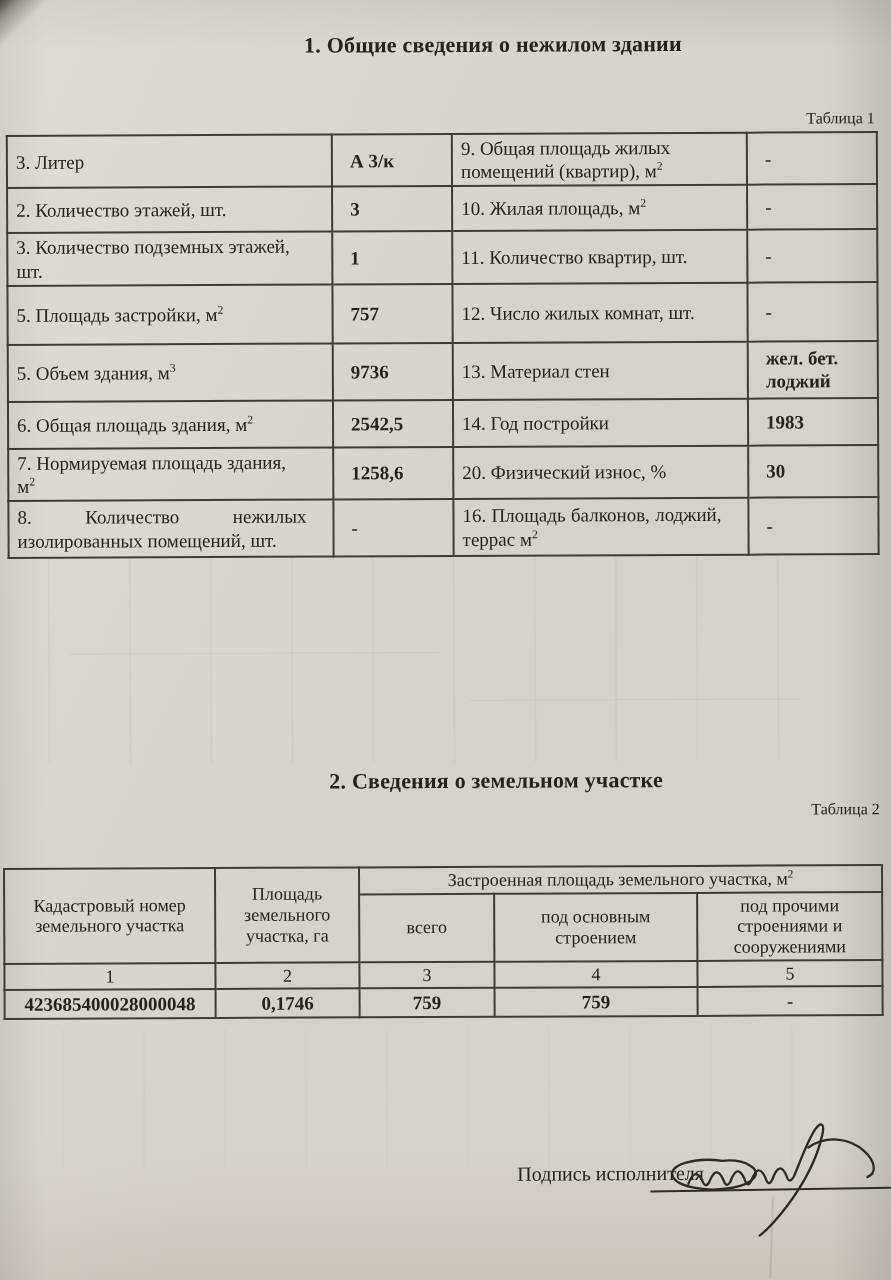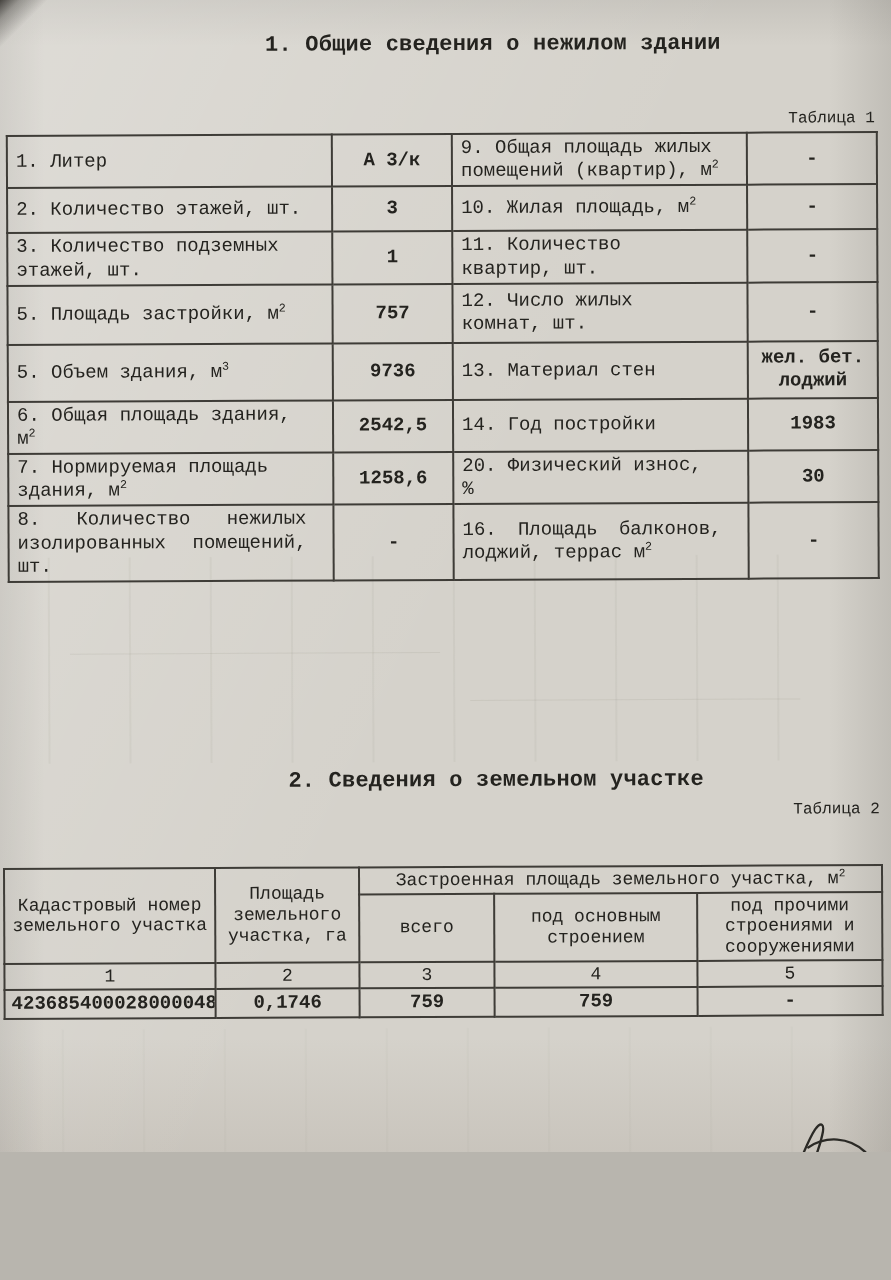--- a/index.html
+++ b/index.html
@@ -1,18 +1,18 @@
 <!DOCTYPE html>
 <html><head>
 <meta charset="utf-8">
 <style>
   html,body{margin:0;padding:0;background:#b8b5ae;}
   .photo{
-    position:relative;width:891px;height:1152px;overflow:hidden;
-    font-family:Liberation Mono, monospace;color:#24231f;
+    position:relative;width:891px;height:1280px;overflow:hidden;
+    font-family:Liberation Serif, serif;color:#24231f;
     background:
       linear-gradient(115deg, rgba(255,255,255,0.22) 0%, rgba(255,255,255,0.10) 28%, rgba(255,255,255,0) 52%),
       linear-gradient(to right, rgba(55,53,48,0.10) 0%, rgba(55,53,48,0) 5%, rgba(55,53,48,0) 93%, rgba(55,53,48,0.13) 100%),
       linear-gradient(to bottom, rgba(55,53,48,0.09) 0%, rgba(55,53,48,0) 4%, rgba(55,53,48,0) 90%, rgba(96,78,62,0.10) 100%),
       #d5d2cb;
   }
   .corner-shadow{
     position:absolute;left:0;top:0;width:70px;height:48px;
     background:linear-gradient(135deg, rgba(48,46,42,0.85) 0px, rgba(48,46,42,0.35) 14px, rgba(48,46,42,0) 34px);
   }
@@ -29,21 +29,21 @@
 
   table{border-collapse:collapse;table-layout:fixed;position:absolute;background:transparent;}
   td{border:2px solid #3e3c37;vertical-align:middle;font-size:19px;line-height:1.22;
      padding:2px 8px;overflow:hidden;}
   sup{font-size:0.62em;vertical-align:super;line-height:0;}
 
   
   .t1{left:8px;top:133px;width:870px;}
   .t1 .lbl{padding-right:26px;}
   .t1 .just{text-align:justify;}
-  .t1 .val{text-align:center;font-weight:bold;padding:2px 4px;}
+  .t1 .val{text-align:left;font-weight:bold;padding:2px 17px;}
   .t1 .r1{height:50px;} .t1 .r2{height:45px;} .t1 .r3{height:49px;} .t1 .r4{height:59px;}
   .t1 .r5{height:57px;} .t1 .r6{height:47px;} .t1 .r7{height:50px;} .t1 .r8{height:57px;}
 
   
   .t2{left:2px;top:866px;width:878px;}
   .t2 td{text-align:center;font-size:18px;line-height:1.15;padding:2px 6px;}
   .t2 .hrow1{height:26px;} .t2 .hrow2{height:66px;} .t2 .nrow{height:26px;} .t2 .drow{height:29px;}
   .t2 .data{font-weight:bold;font-size:19px;}
 
   
@@ -84,21 +84,21 @@
 
     <table class="t1">
       <colgroup>
           <col style="width:325px">
           <col style="width:120px">
           <col style="width:295px">
           <col style="width:130px">
         </colgroup>
       <tbody>
           <tr class="r1">
-        <td class="lbl"><span>1. Литер</span><sup></sup></td>
+        <td class="lbl"><span>3. Литер</span><sup></sup></td>
         <td class="val">А 3/к</td>
         <td class="lbl"><span>9. Общая площадь жилых помещений (квартир), м</span><sup>2</sup></td>
         <td class="val">-</td>
       </tr>
       <tr class="r2">
         <td class="lbl"><span>2. Количество этажей, шт.</span><sup></sup></td>
         <td class="val">3</td>
         <td class="lbl"><span>10. Жилая площадь, м</span><sup>2</sup></td>
         <td class="val">-</td>
       </tr>

